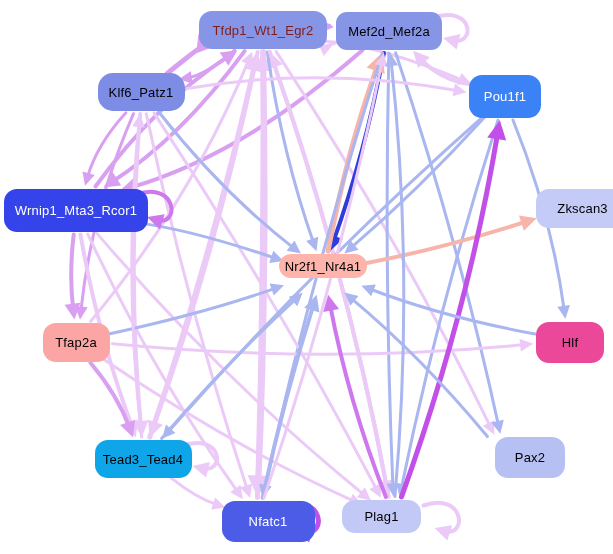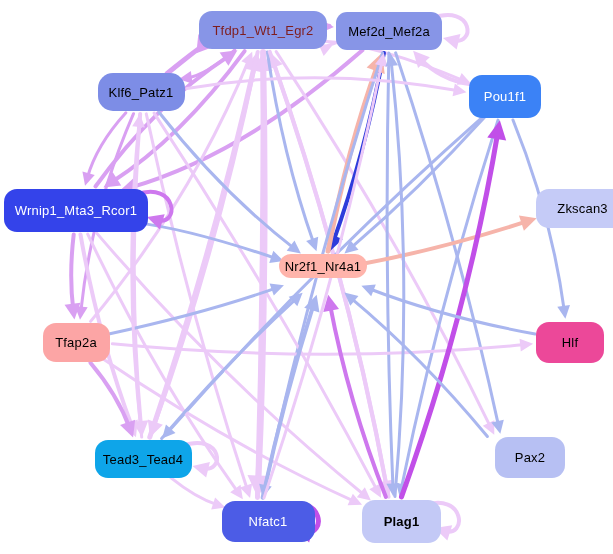--- a/index.html
+++ b/index.html
@@ -283,17 +283,17 @@
       </div>
       <div class="node" style="left: 94.5px; top: 440px; width: 97px; height: 38px; background: #0ea5e9; color: rgb(0, 0, 0);">
         <span>Tead3_Tead4</span>
       </div>
       <div class="node" style="left: 471px; top: 436.5px; width: 70px; height: 41px; background: rgb(183, 192, 243); color: rgb(0, 0, 0); margin-left: 24px;">
         <span>Pax2</span>
       </div>
       <div class="node" style="left: 221.5px; top: 500.5px; width: 93px; height: 41px; background: rgb(76, 92, 230); color: rgb(255, 255, 255);">
         <span>Nfatc1</span>
       </div>
-      <div class="node" style="left: 362px; top: 499.5px; width: 79px; height: 43px; background: rgb(195, 201, 246); color: rgb(0, 0, 0); font-weight: bold;">
+      <div class="node" style="left: 342px; top: 499.5px; width: 79px; height: 33px; background: rgb(195, 201, 246); color: rgb(0, 0, 0);">
         <span>Plag1</span>
       </div>
     </div>
 </div>
 
 </body></html>

